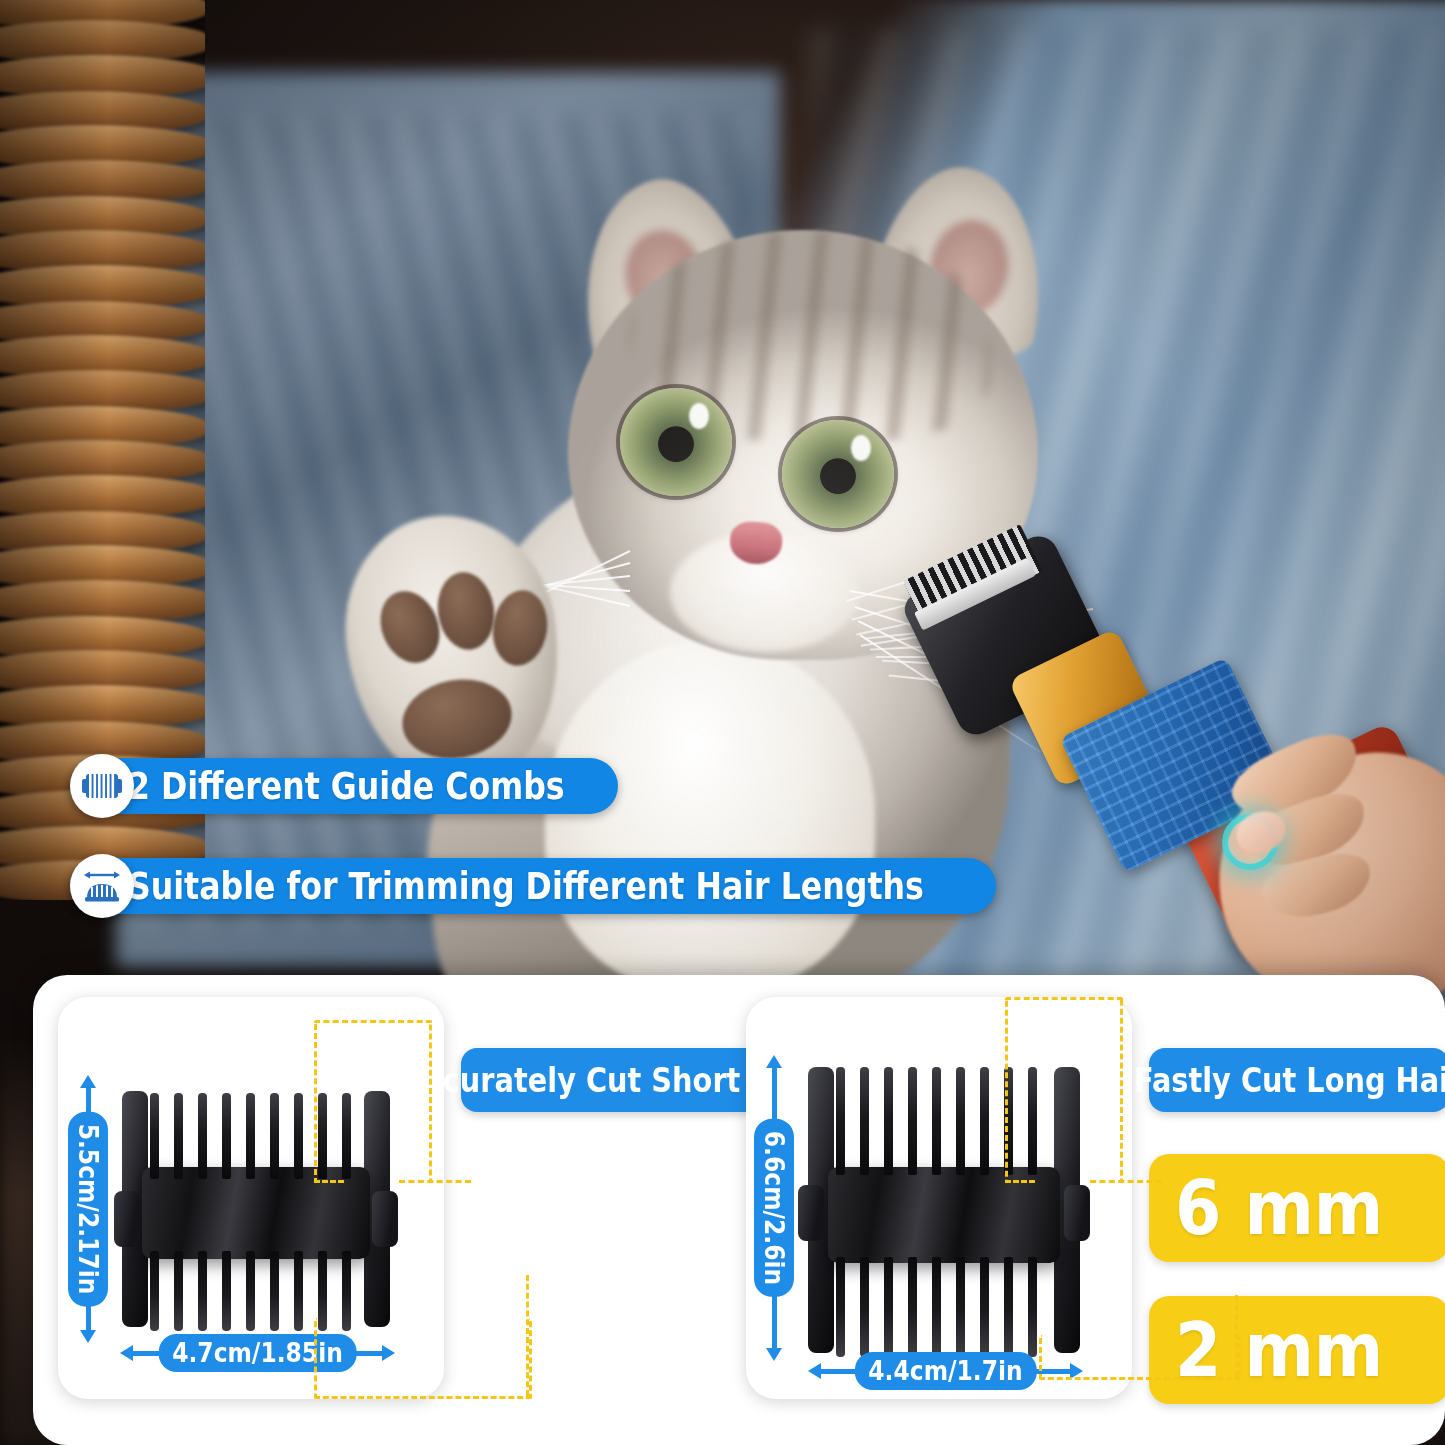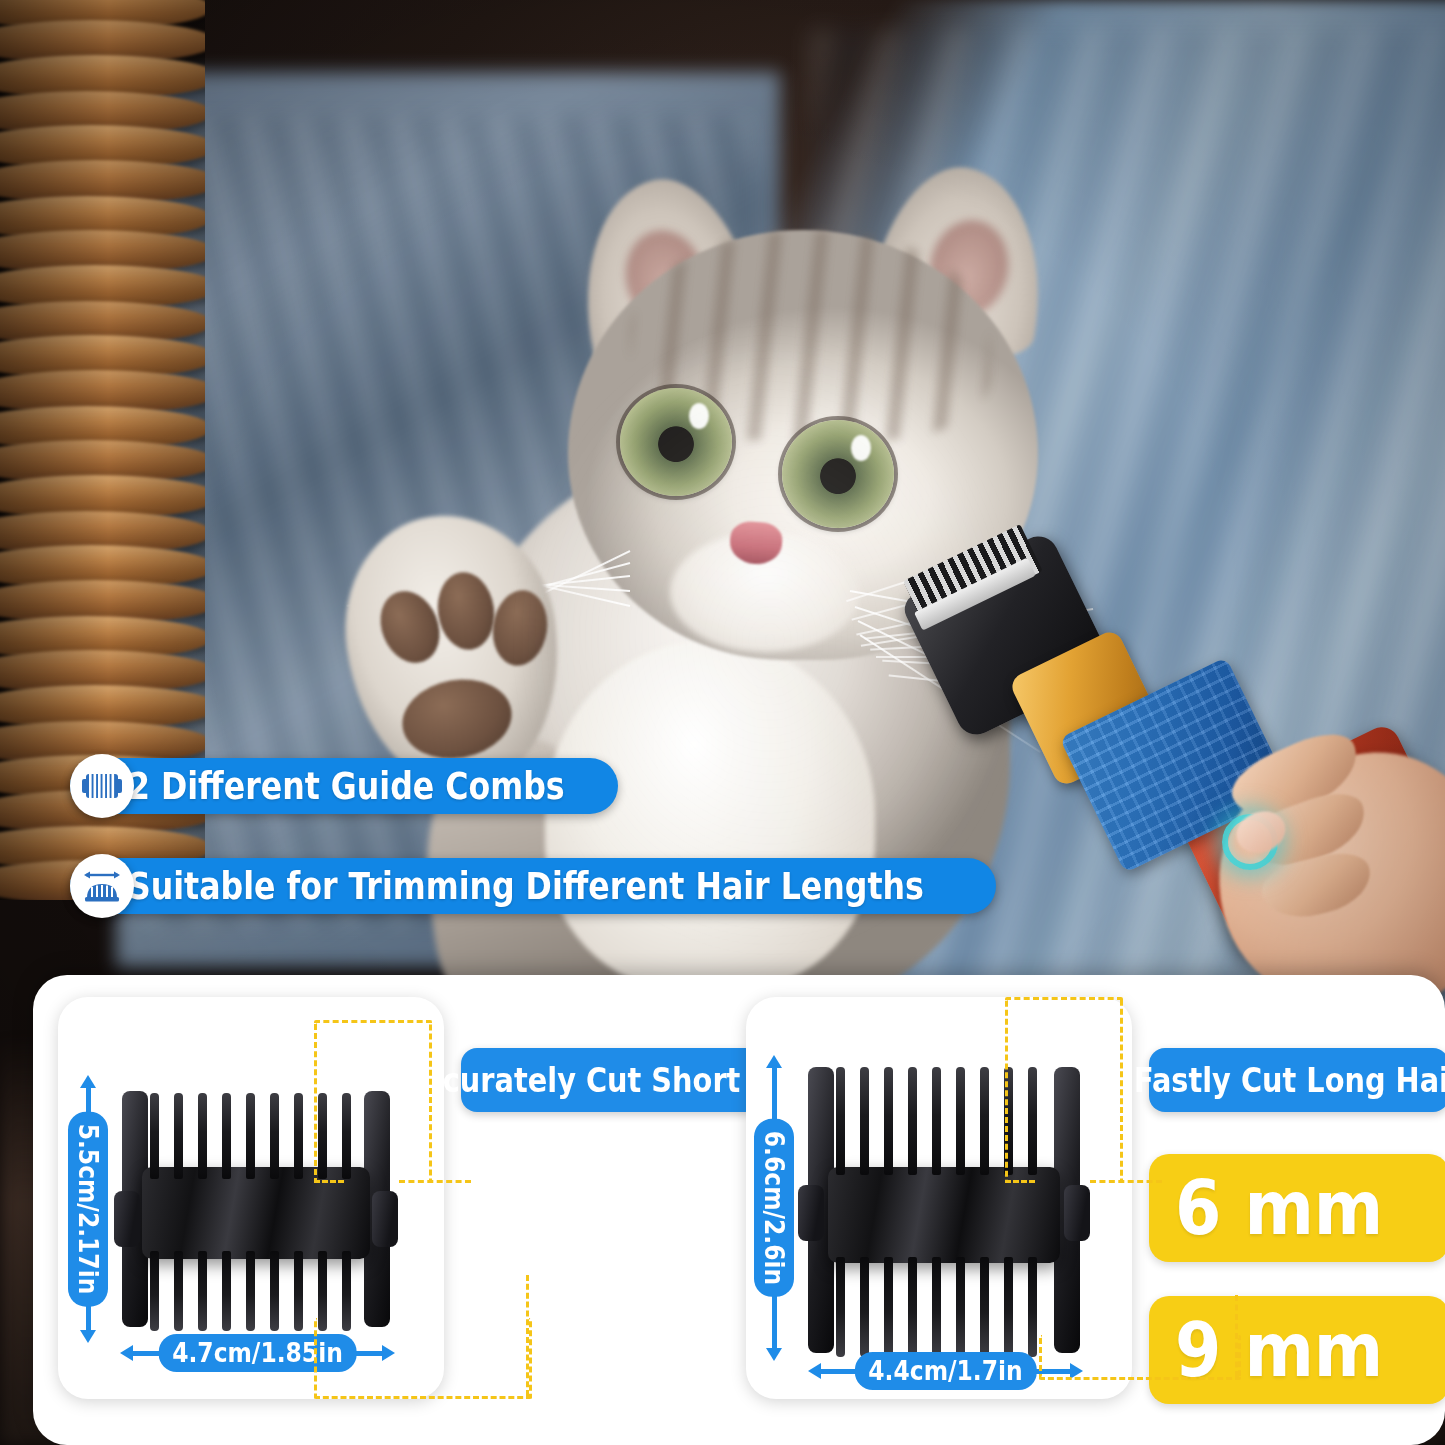--- a/index.html
+++ b/index.html
@@ -513,21 +513,21 @@
     </div>
 
     <div class="lbl-col" style="left:1116px;top:73px;">
       <div class="tag-blue">
         <span>Fastly Cut Long Hair</span>
       </div>
       <div class="tag-yellow" style="margin-top:42px;">
         <span>6 mm</span>
       </div>
       <div class="tag-yellow" style="margin-top:34px;">
-        <span>9 mm</span>
+        <span>2 mm</span>
       </div>
     </div>
 
     <div class="dash box" style="left:972px;top:22px;width:112px;height:183px;border-bottom:0;"></div>
     <div class="dash ln-h" style="left:972px;top:205px;width:30px;"></div>
     <div class="dash ln-h" style="left:1057px;top:205px;width:72px;"></div>
     <div class="dash box" style="left:1006px;top:360px;width:196px;height:42px;border-top:0;"></div>
     <div class="dash ln-v" style="left:1202px;top:320px;height:82px;"></div>
   </div>
 

